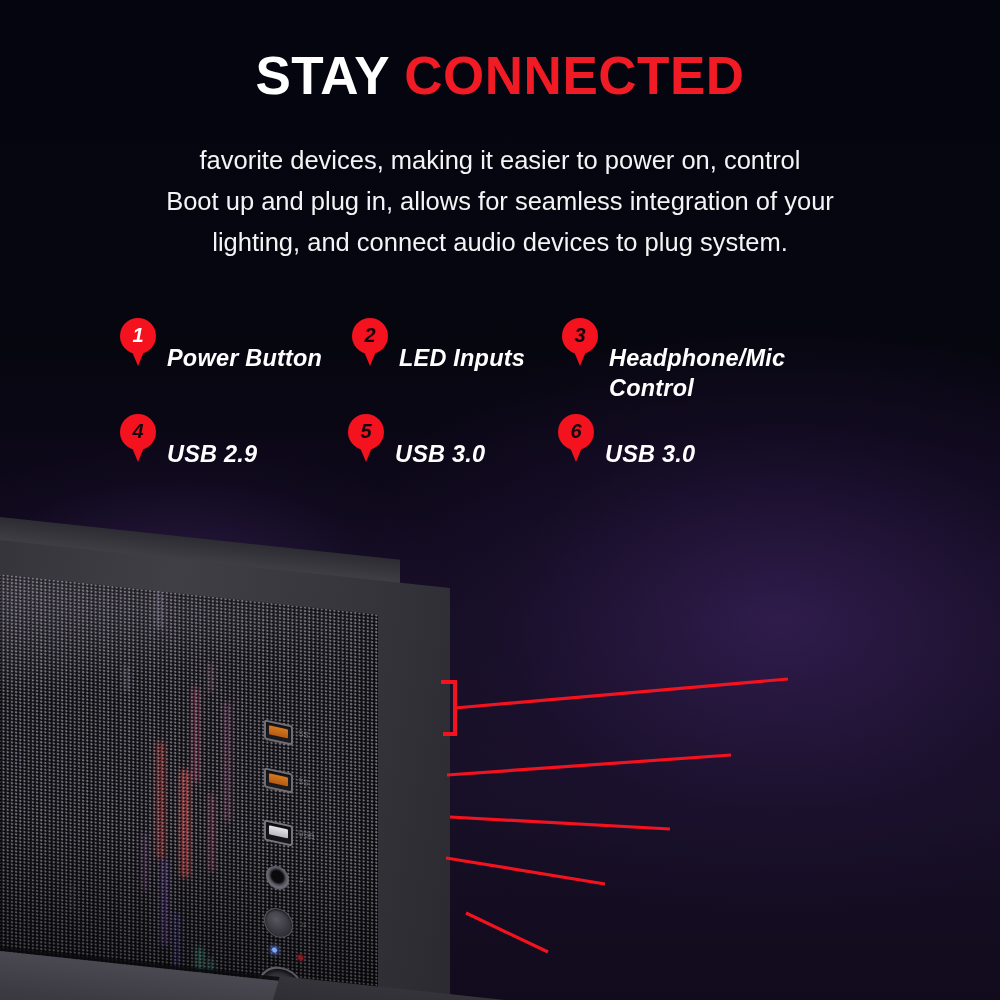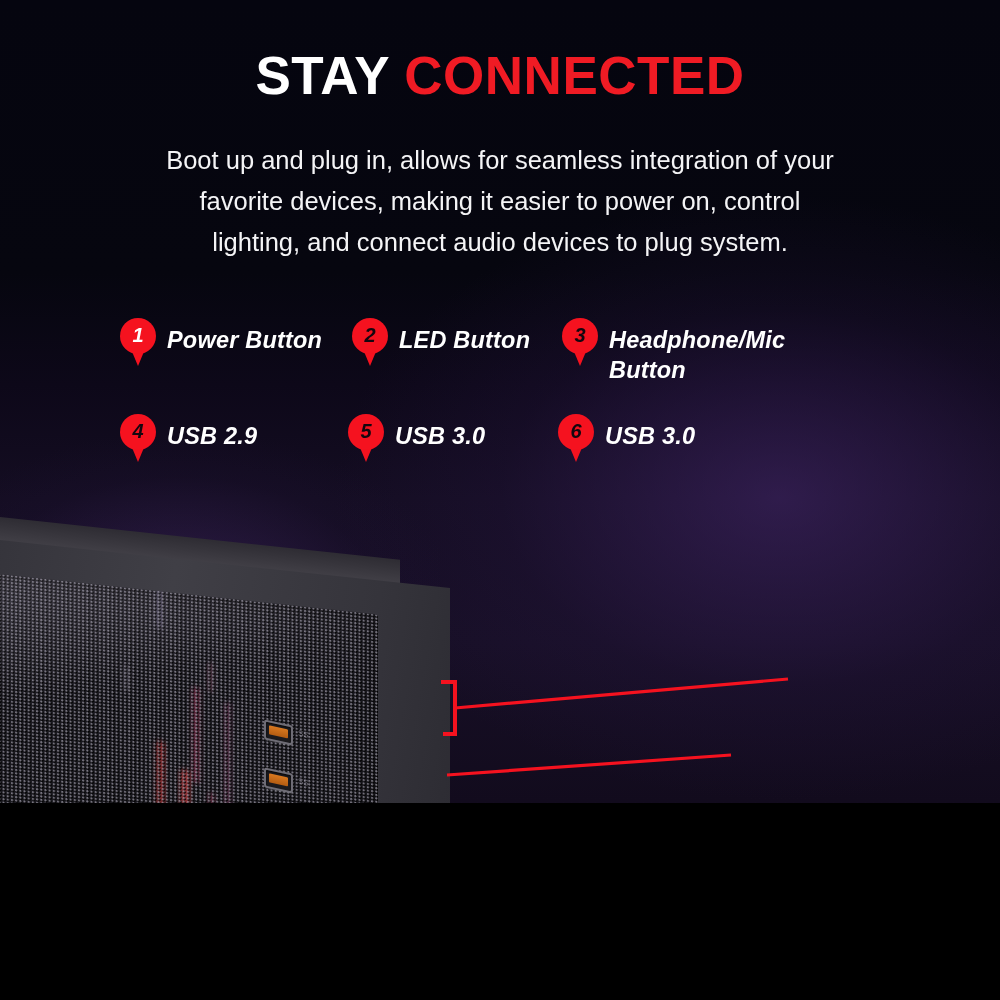--- a/index.html
+++ b/index.html
@@ -3,21 +3,21 @@
 <meta charset="utf-8">
 <style>
   html, body {
     margin: 0;
     padding: 0;
     background: #000;
   }
   #page {
     position: relative;
     width: 1000px;
-    height: 803px;
+    height: 1000px;
     overflow: hidden;
     font-family: "Liberation Sans", sans-serif;
     background: #0a0614;
   }
 
   
   .bg-base {
     position: absolute;
     inset: 0;
     background:
@@ -68,21 +68,21 @@
   }
   .legend-label {
     color: #ffffff;
     font-size: 23.5px;
     font-weight: 700;
     font-style: italic;
     line-height: 30px;
     letter-spacing: 0.2px;
     white-space: pre-line;
     margin-left: 11px;
-    margin-top: 7px;
+    margin-top: 25px;
   }
 
   
   .pin {
     position: relative;
     flex: none;
     width: 36px;
     height: 48px;
   }
   .pin .head {
@@ -302,53 +302,53 @@
 
   <div class="bg-base"></div>
   <div class="bg-glow-left"></div>
 
   <div class="headline">
     <span class="w1">STAY</span>
     <span class="w2">CONNECTED</span>
   </div>
 
   <div class="subcopy">
+    <div>favorite devices, making it easier to power on, control</div>
     <div>Boot up and plug in, allows for seamless integration of your</div>
-    <div>favorite devices, making it easier to power on, control</div>
     <div>lighting, and connect audio devices to plug system.</div>
   </div>
 
   <div class="legend">
 
     <div class="legend-item" style="left:120px; top:318px;">
       <div class="pin light">
         <div class="tip"></div>
           <div class="head"></div>
         <div class="num">1</div>
       </div>
       <div class="legend-label">Power Button</div>
     </div>
 
     <div class="legend-item" style="left:352px; top:318px;">
       <div class="pin">
         <div class="tip"></div>
           <div class="head"></div>
         <div class="num">2</div>
       </div>
-      <div class="legend-label">LED Button</div>
+      <div class="legend-label">LED Inputs</div>
     </div>
 
     <div class="legend-item" style="left:562px; top:318px;">
       <div class="pin">
         <div class="tip"></div>
           <div class="head"></div>
         <div class="num">3</div>
       </div>
       <div class="legend-label">Headphone/Mic
-Button</div>
+Control</div>
     </div>
 
     <div class="legend-item" style="left:120px; top:414px;">
       <div class="pin">
         <div class="tip"></div>
           <div class="head"></div>
         <div class="num">4</div>
       </div>
       <div class="legend-label">USB 2.9</div>
     </div>

